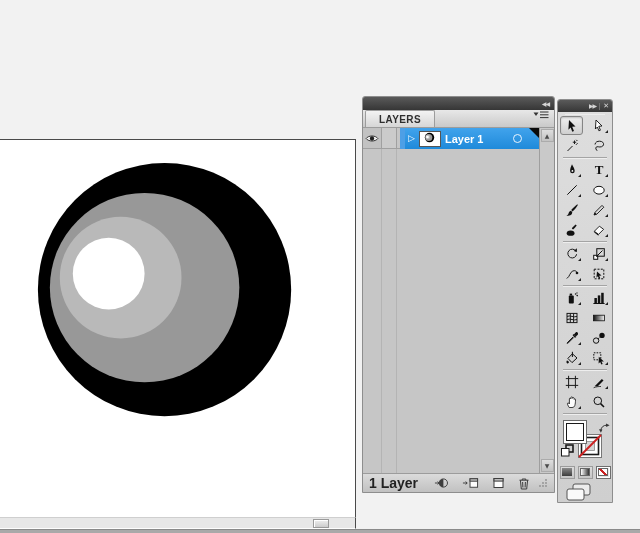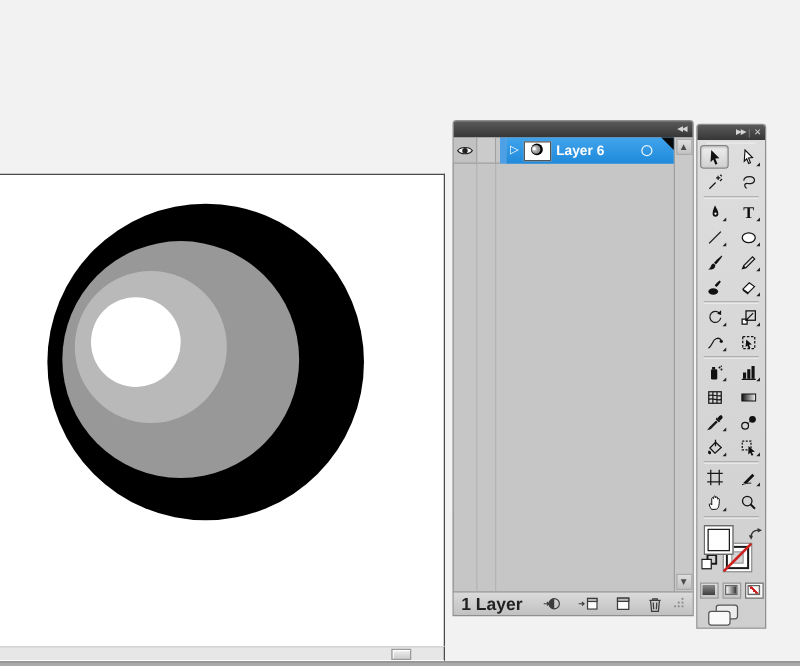--- a/index.html
+++ b/index.html
@@ -177,20 +177,35 @@
   </div>
 
   <div id="hscroll">
     <div id="hscroll-thumb" style="left: 313px; width: 16px;"></div>
   </div>
   <div id="bottom-edge"></div>
 
   <div id="layers-panel">
     <div class="darkbar">
       <span class="glyph">◀◀</span>
+    </div>
+    <div id="tabbar">
+      <div id="layers-tab">
+        <span>LAYERS</span>
+      </div>
+      <span id="panel-menu-btn">
+        <svg width="16" height="10" viewBox="0 0 16 10">
+          <path d="M0.5 2.5 L5.5 2.5 L3 6 Z" fill="#333"></path>
+          <g stroke="#333" stroke-width="1">
+            <line x1="7" y1="2" x2="15.5" y2="2"></line>
+            <line x1="7" y1="4.8" x2="15.5" y2="4.8"></line>
+            <line x1="7" y1="7.6" x2="15.5" y2="7.6"></line>
+          </g>
+        </svg>
+      </span>
     </div>
 
     <div id="panel-main">
       <div id="rows-col">
         <div id="layer-row">
           <div class="eye-cell">
             <svg width="14" height="9" viewBox="0 0 15 10">
               <path d="M1 5 C3.5 1.3 11.5 1.3 14 5 C11.5 8.7 3.5 8.7 1 5 Z" fill="#f5f5f5" stroke="#1f1f1f" stroke-width="1"></path>
               <circle cx="7.5" cy="5" r="2.4" fill="#1f1f1f"></circle>
             </svg>
@@ -201,21 +216,21 @@
           <div id="layer-row-main">
             <span id="layer-disclosure" class="glyph">▷</span>
             <span id="layer-thumb">
               <svg id="thumb-svg" width="20" height="14" viewBox="0 0 356 378" preserveAspectRatio="xMidYMid meet">
                   <circle cx="165" cy="150" r="127" fill="#000000"></circle>
                   <circle cx="145" cy="148" r="95" fill="#989898"></circle>
                   <circle cx="121" cy="138" r="61" fill="#b9b9b9"></circle>
                   <circle cx="109" cy="134" r="36" fill="#ffffff"></circle>
                 </svg>
             </span>
-            <span id="layer-label">Layer 6</span>
+            <span id="layer-label">Layer 1</span>
             <span id="layer-target"></span>
             <span id="row-corner"></span>
           </div>
         </div>
         <div id="rows-filler">
           <div class="col-a"></div>
           <div class="col-b"></div>
         </div>
       </div>
       <div id="vscroll">

